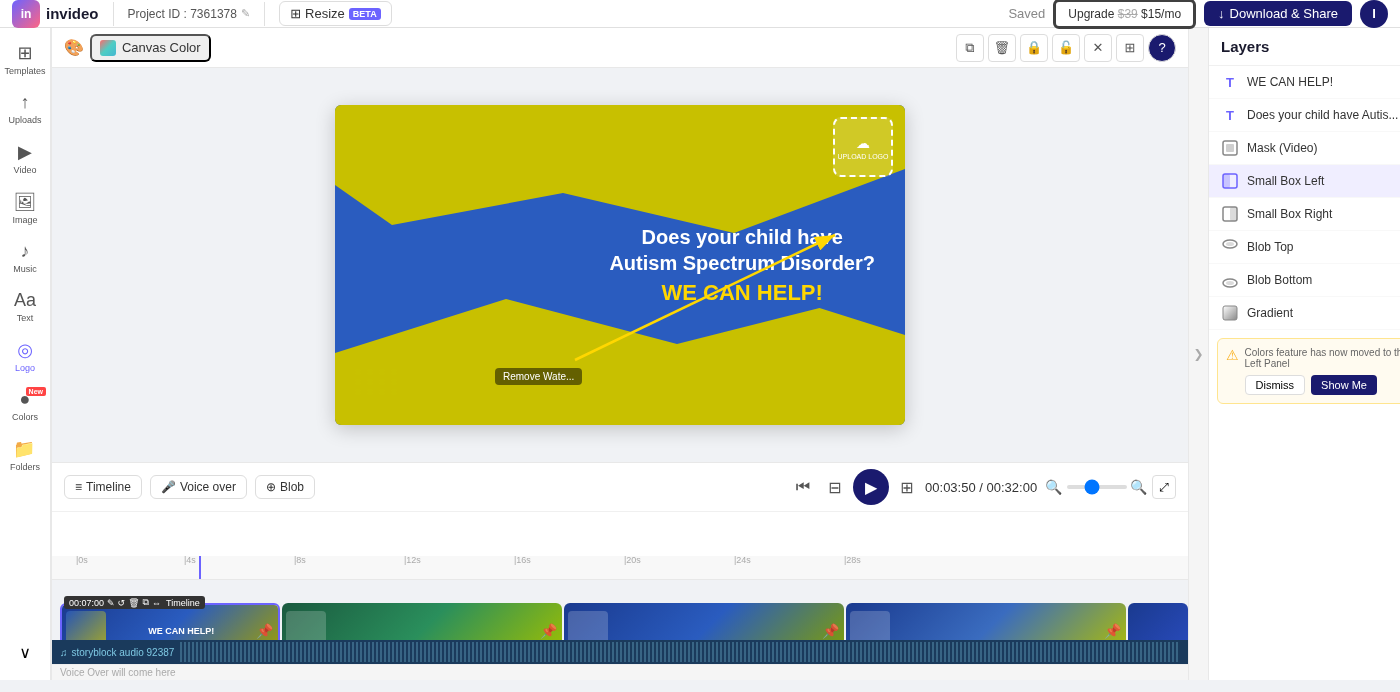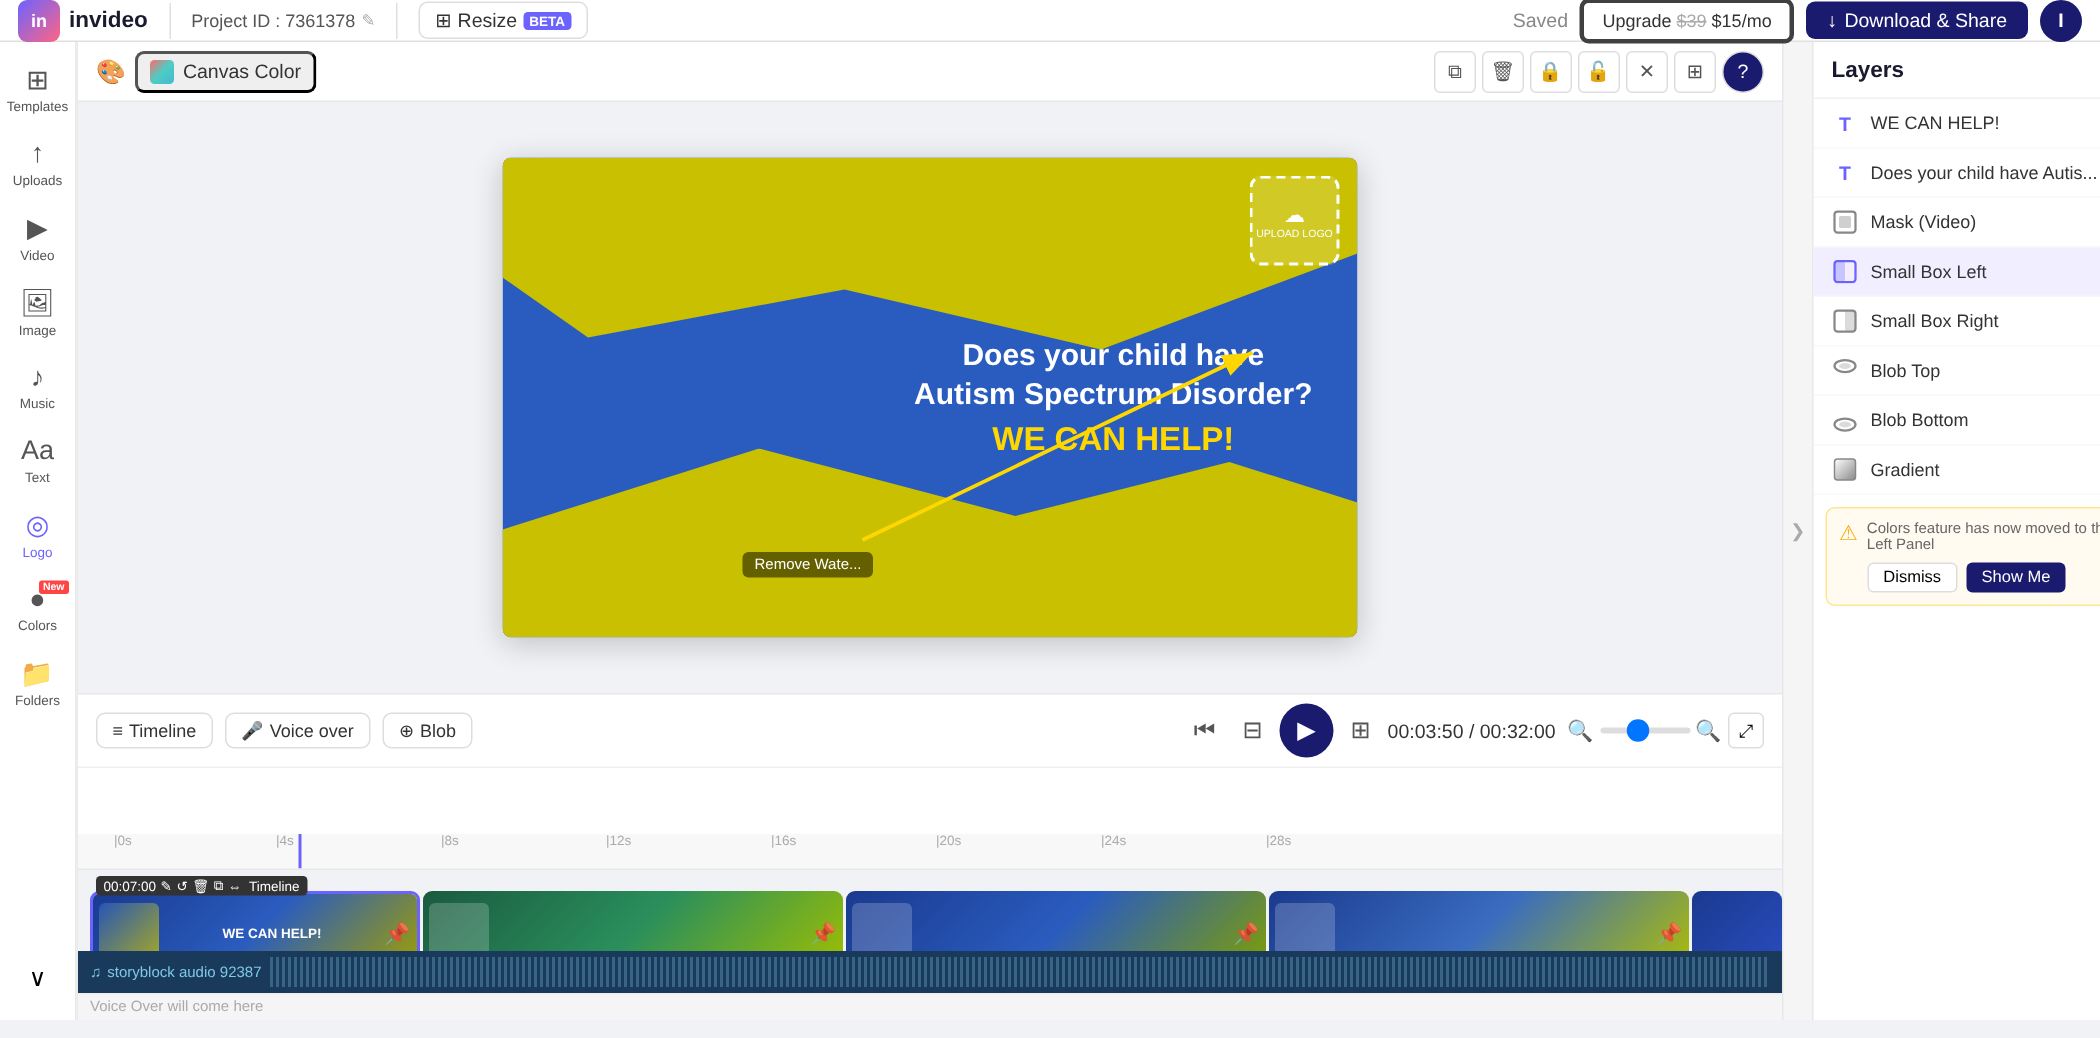--- a/index.html
+++ b/index.html
@@ -319,21 +319,21 @@
           <span style="position:absolute;left:340px;font-size:9px;color:#aaa;">|12s</span>
           <span style="position:absolute;left:450px;font-size:9px;color:#aaa;">|16s</span>
           <span style="position:absolute;left:560px;font-size:9px;color:#aaa;">|20s</span>
           <span style="position:absolute;left:670px;font-size:9px;color:#aaa;">|24s</span>
           <span style="position:absolute;left:780px;font-size:9px;color:#aaa;">|28s</span>
           <div style="position:absolute;left:135px;top:0;width:2px;height:100%;background:#6c63ff;"></div>
         </div>
       </div>
 
       <div class="timeline-tracks">
-        <div class="scene-track" style="position:relative;">
+        <div class="scene-track" style="position:relative;margin-top:12px;">
 
           <div class="scene-track-time">
             <span>00:07:00</span>
             <span style="cursor:pointer;">✎</span>
             <span style="cursor:pointer;">↺</span>
             <span style="cursor:pointer;">🗑</span>
             <span style="cursor:pointer;">⧉</span>
             <span style="cursor:pointer;">⇔</span>
             <span style="margin-left:2px;">Timeline</span>
           </div>

